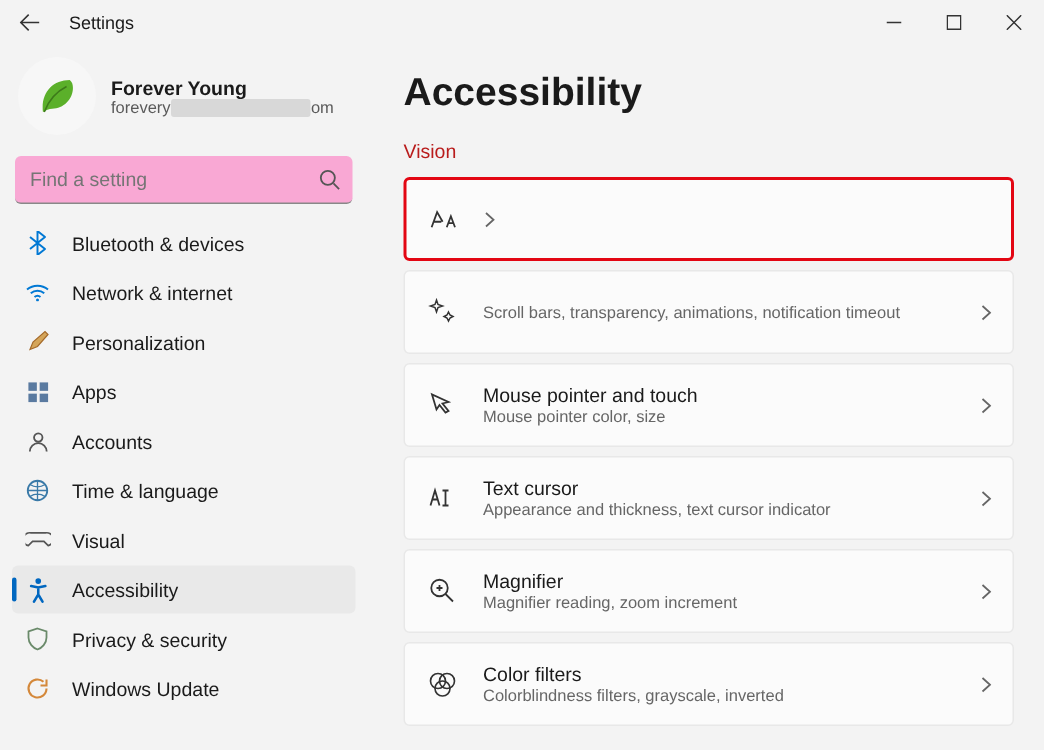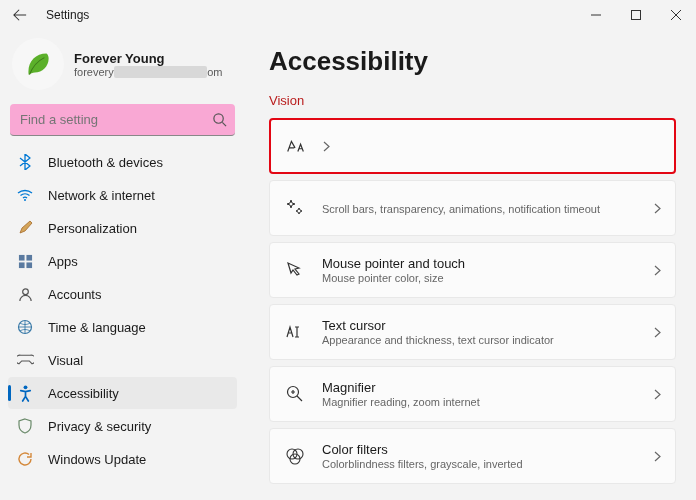--- a/index.html
+++ b/index.html
@@ -251,21 +251,21 @@
 
       <div class="card">
         <span class="cicon">
             <svg width="18" height="18" viewBox="0 0 18 18">
               <circle cx="7" cy="7" r="5.5" stroke="#333" fill="none" stroke-width="1.2"></circle>
               <path d="M11 11l5 5M5 7h4M7 5v4" stroke="#333" stroke-width="1.2"></path>
             </svg>
           </span>
         <div class="ctext">
             <div class="ctitle">Magnifier</div>
-            <div class="cdesc">Magnifier reading, zoom internet</div>
+            <div class="cdesc">Magnifier reading, zoom increment</div>
           </div>
         <span class="chev">
             <svg width="7" height="11" viewBox="0 0 7 11">
               <path d="M1 1l5 4.5L1 10" stroke="#666" fill="none" stroke-width="1.2"></path>
             </svg>
           </span>
       </div>
 
       <div class="card">
         <span class="cicon">

